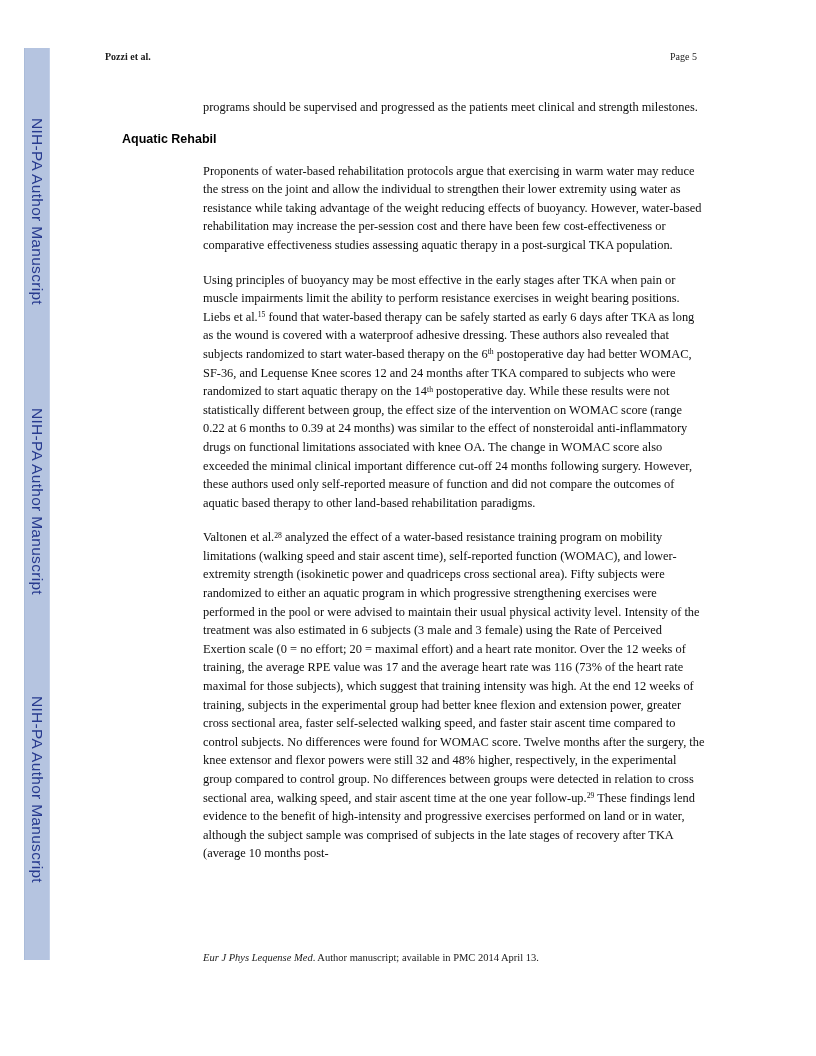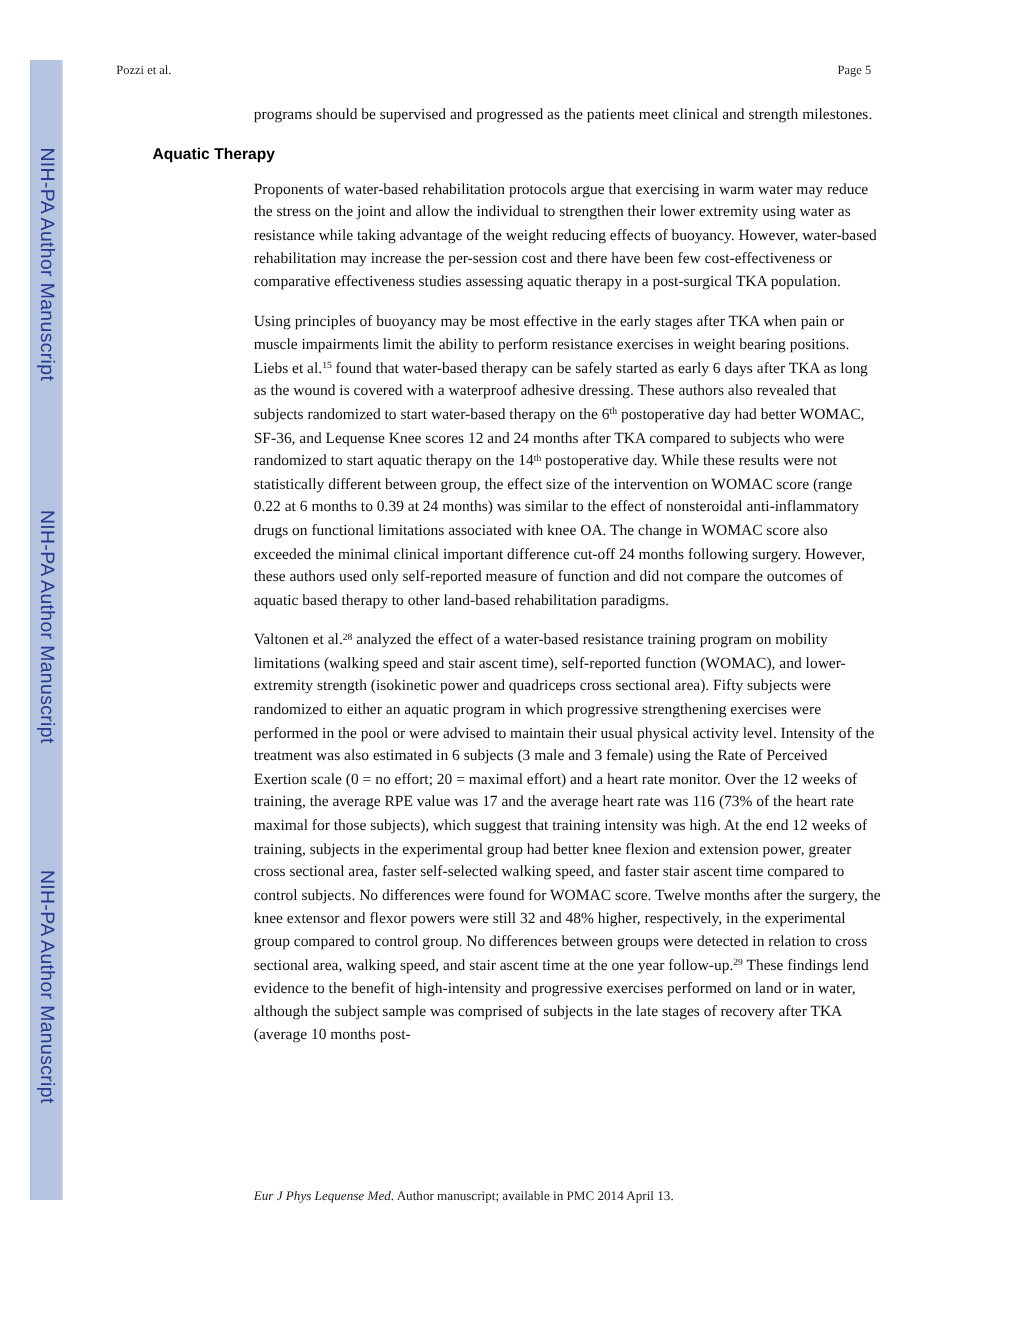--- a/index.html
+++ b/index.html
@@ -38,45 +38,46 @@
     color: var(--strip-fg, #273a8e);
     white-space: nowrap;
   }
   .wm-1 { top: 118px; }
   .wm-2 { top: 408px; }
   .wm-3 { top: 696px; }
 
   
   .header-author {
     position: absolute;
-    left: 93px;
+    left: 105px;
     top: 51px;
     font-size: 10px;
     color: #1a1a1a;
+    font-weight: bold;
   }
   .header-page {
     position: absolute;
     right: 119px;
     top: 51px;
     font-size: 10px;
     color: #1a1a1a;
   }
 
   
   .content {
     position: absolute;
     left: 203px;
     top: 82px;
     width: 502px;
     font-size: 12.4px;
     line-height: 18.6px;
     text-align: left;
     color: #0d0d0d;
   }
-  .content p { margin: 0 0 13px 0; }
+  .content p { margin: 16px 0 13px 0; }
   .section-heading {
     font-family: "Liberation Sans", sans-serif;
     font-weight: bold;
     font-size: 12.5px;
     color: #000000;
     margin: 15px 0 12px -81px;
     line-height: 14px;
   }
   sup {
     font-size: 0.62em;
@@ -105,21 +106,21 @@
   <div class="watermark-strip"></div>
   <span class="watermark-text wm-1">NIH-PA Author Manuscript</span>
   <span class="watermark-text wm-2">NIH-PA Author Manuscript</span>
   <span class="watermark-text wm-3">NIH-PA Author Manuscript</span>
 
   <div class="header-author">Pozzi et al.</div>
   <div class="header-page">Page 5</div>
 
   <div class="content">
     <p><span>programs should be supervised and progressed as the patients meet clinical and strength milestones.</span></p>
-    <h2 class="section-heading">Aquatic Therapy</h2>
+    <h2 class="section-heading">Aquatic Rehabil</h2>
     <p><span>Proponents of water-based rehabilitation protocols argue that exercising in warm water may reduce the stress on the joint and allow the individual to strengthen their lower extremity using water as resistance while taking advantage of the weight reducing effects of buoyancy. However, water-based rehabilitation may increase the per-session cost and there have been few cost-effectiveness or comparative effectiveness studies assessing aquatic therapy in a post-surgical TKA population.</span></p>
     <p><span>Using principles of buoyancy may be most effective in the early stages after TKA when pain or muscle impairments limit the ability to perform resistance exercises in weight bearing positions. Liebs et al.</span><sup>15</sup><span> found that water-based therapy can be safely started as early 6 days after TKA as long as the wound is covered with a waterproof adhesive dressing. These authors also revealed that subjects randomized to start water-based therapy on the 6</span><sup>th</sup><span> postoperative day had better WOMAC, SF-36, and Lequense Knee scores 12 and 24 months after TKA compared to subjects who were randomized to start aquatic therapy on the 14</span><sup>th</sup><span> postoperative day. While these results were not statistically different between group, the effect size of the intervention on WOMAC score (range 0.22 at 6 months to 0.39 at 24 months) was similar to the effect of nonsteroidal anti-inflammatory drugs on functional limitations associated with knee OA. The change in WOMAC score also exceeded the minimal clinical important difference cut-off 24 months following surgery. However, these authors used only self-reported measure of function and did not compare the outcomes of aquatic based therapy to other land-based rehabilitation paradigms.</span></p>
     <p><span>Valtonen et al.</span><sup>28</sup><span> analyzed the effect of a water-based resistance training program on mobility limitations (walking speed and stair ascent time), self-reported function (WOMAC), and lower-extremity strength (isokinetic power and quadriceps cross sectional area). Fifty subjects were randomized to either an aquatic program in which progressive strengthening exercises were performed in the pool or were advised to maintain their usual physical activity level. Intensity of the treatment was also estimated in 6 subjects (3 male and 3 female) using the Rate of Perceived Exertion scale (0 = no effort; 20 = maximal effort) and a heart rate monitor. Over the 12 weeks of training, the average RPE value was 17 and the average heart rate was 116 (73% of the heart rate maximal for those subjects), which suggest that training intensity was high. At the end 12 weeks of training, subjects in the experimental group had better knee flexion and extension power, greater cross sectional area, faster self-selected walking speed, and faster stair ascent time compared to control subjects. No differences were found for WOMAC score. Twelve months after the surgery, the knee extensor and flexor powers were still 32 and 48% higher, respectively, in the experimental group compared to control group. No differences between groups were detected in relation to cross sectional area, walking speed, and stair ascent time at the one year follow-up.</span><sup>29</sup><span> These findings lend evidence to the benefit of high-intensity and progressive exercises performed on land or in water, although the subject sample was comprised of subjects in the late stages of recovery after TKA (average 10 months post-</span></p>
   </div>
 
   <div class="footer-citation"><i>Eur J Phys Lequense Med</i><span>. Author manuscript; available in PMC 2014 April 13.</span></div>
 
 </div>
 
 </body></html>

